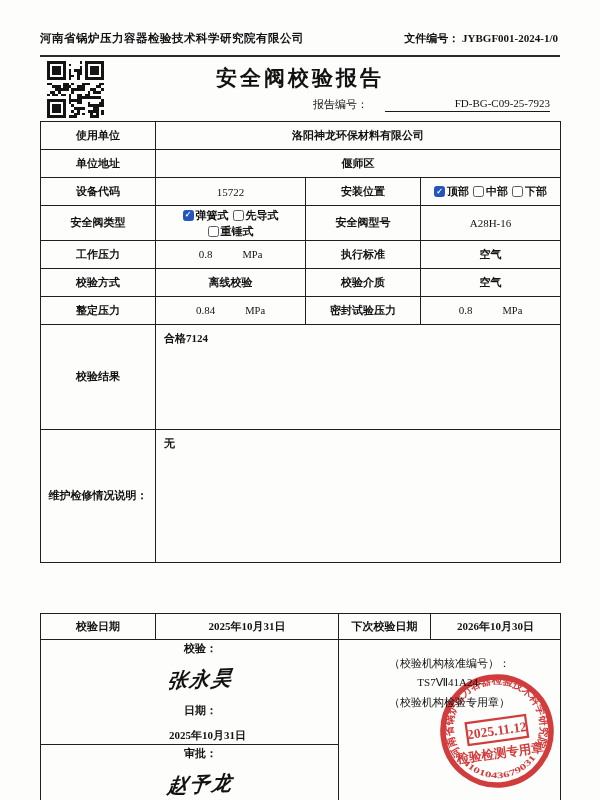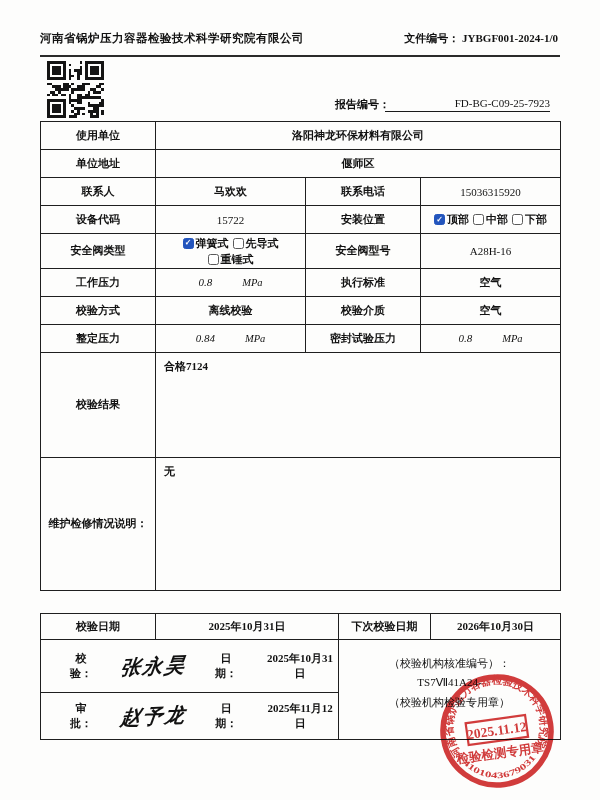--- a/index.html
+++ b/index.html
@@ -25,50 +25,50 @@
     position:absolute; left:47px; top:61px; width:57px; height:57px;
   }
   .qr svg { width:100%; height:100%; shape-rendering:crispEdges; }
   .title {
     position:absolute; left:0; top:64px; width:600px; text-align:center;
     font-size:21px; font-weight:bold; letter-spacing:3px;
   }
   .report-no {
     position:absolute; left:0; top:97px; width:600px; font-size:11px;
   }
-  .report-no .lbl { position:absolute; left:313px; top:0; font-weight:bold;margin-left:22px; }
+  .report-no .lbl { position:absolute; left:313px; top:0; font-weight:normal; }
   .report-no .val {
     position:absolute; left:385px; top:0; width:165px; text-align:right;
     border-bottom:1.5px solid #1a1a1a; padding-bottom:2px;
   }
   
   table { border-collapse:collapse; table-layout:fixed; }
   .tbl { position:absolute; left:40px; width:520px; }
   .tbl1 { top:121px; }
   .tbl2 { top:613px; }
   td {
     border:1.6px solid #1f1f1f; font-size:11px; text-align:center;
     vertical-align:middle; padding:1px 3px; overflow:hidden;
   }
   td.lbl { font-weight:bold; }
   td.topleft { text-align:left; vertical-align:top; padding:6px 8px; font-weight:bold; }
   td.plain { font-weight:normal; }
-  .pcell { display:flex; justify-content:center; align-items:center; gap:30px;font-style:italic; }
+  .pcell { display:flex; justify-content:center; align-items:center; gap:30px; }
   .pu { font-size:10.5px; }
   
   .ckgroup { display:inline-flex; flex-wrap:wrap; justify-content:center; align-items:center; column-gap:4px; row-gap:1px; font-weight:bold; }
   .ck { display:inline-flex; align-items:center; gap:2px; }
   .ckbox {
     display:inline-flex; width:11px; height:11px; border-radius:2.5px;
     border:1.4px solid #5a5a5a; background:#fff; align-items:center; justify-content:center;
     font-size:8px; line-height:1; color:transparent; flex:0 0 auto;
   }
   .ck.on .ckbox { background:#2355bd; border-color:#2355bd; color:#fff; }
   
-  .sigrow { display:flex; align-items:center; padding-left:22px; gap:10px; }
+  .sigrow { display:flex; align-items:center; padding-left:22px; gap:10px;flex-direction:column; }
   .sig {
     font-style:italic; font-weight:bold; font-size:20px; letter-spacing:2px;
     transform:rotate(-3deg) skewX(-10deg); display:inline-block; min-width:95px; text-align:center;
   }
   .dlbl { font-weight:bold; }
   .dval { font-weight:bold; margin-left:14px; }
   .orgcell { vertical-align:top; padding-top:14px; font-weight:normal; line-height:1.75;text-align:center; }
   
   .stamp {
     position:absolute; left:437px; top:668px; width:120px; height:126px;
@@ -305,20 +305,21 @@
         <rect x="5" y="20" width="1" height="1"></rect>
         <rect x="6" y="14" width="1" height="1"></rect>
         <rect x="6" y="15" width="1" height="1"></rect>
         <rect x="6" y="16" width="1" height="1"></rect>
         <rect x="6" y="17" width="1" height="1"></rect>
         <rect x="6" y="18" width="1" height="1"></rect>
         <rect x="6" y="19" width="1" height="1"></rect>
         <rect x="6" y="20" width="1" height="1"></rect>
       </svg></div>
 
+  <div class="title">安全阀校验报告</div>
 
   <div class="report-no">
     <span class="lbl">报告编号：</span>
     <span class="val">FD-BG-C09-25-7923</span>
   </div>
 
   <table class="tbl tbl1">
     <colgroup>
         <col style="width:115px">
         <col style="width:150px">
@@ -326,26 +327,20 @@
         <col style="width:140px">
       </colgroup>
     <tbody>
         <tr style="height:28px">
       <td class="lbl">使用单位</td>
       <td class="lbl" colspan="3">洛阳神龙环保材料有限公司</td>
     </tr>
     <tr style="height:28px">
       <td class="lbl">单位地址</td>
       <td class="lbl" colspan="3">偃师区</td>
-    </tr>
-    <tr style="height:28px">
-      <td class="lbl">联系人</td>
-      <td class="lbl">马欢欢</td>
-      <td class="lbl">联系电话</td>
-      <td class="plain">15036315920</td>
     </tr>
     <tr style="height:28px">
       <td class="lbl">设备代码</td>
       <td class="plain">15722</td>
       <td class="lbl">安装位置</td>
       <td>
         <span class="ckgroup">
           <span class="ck on">
                 <span class="ckbox">✓</span>
                 <span>顶部</span>

